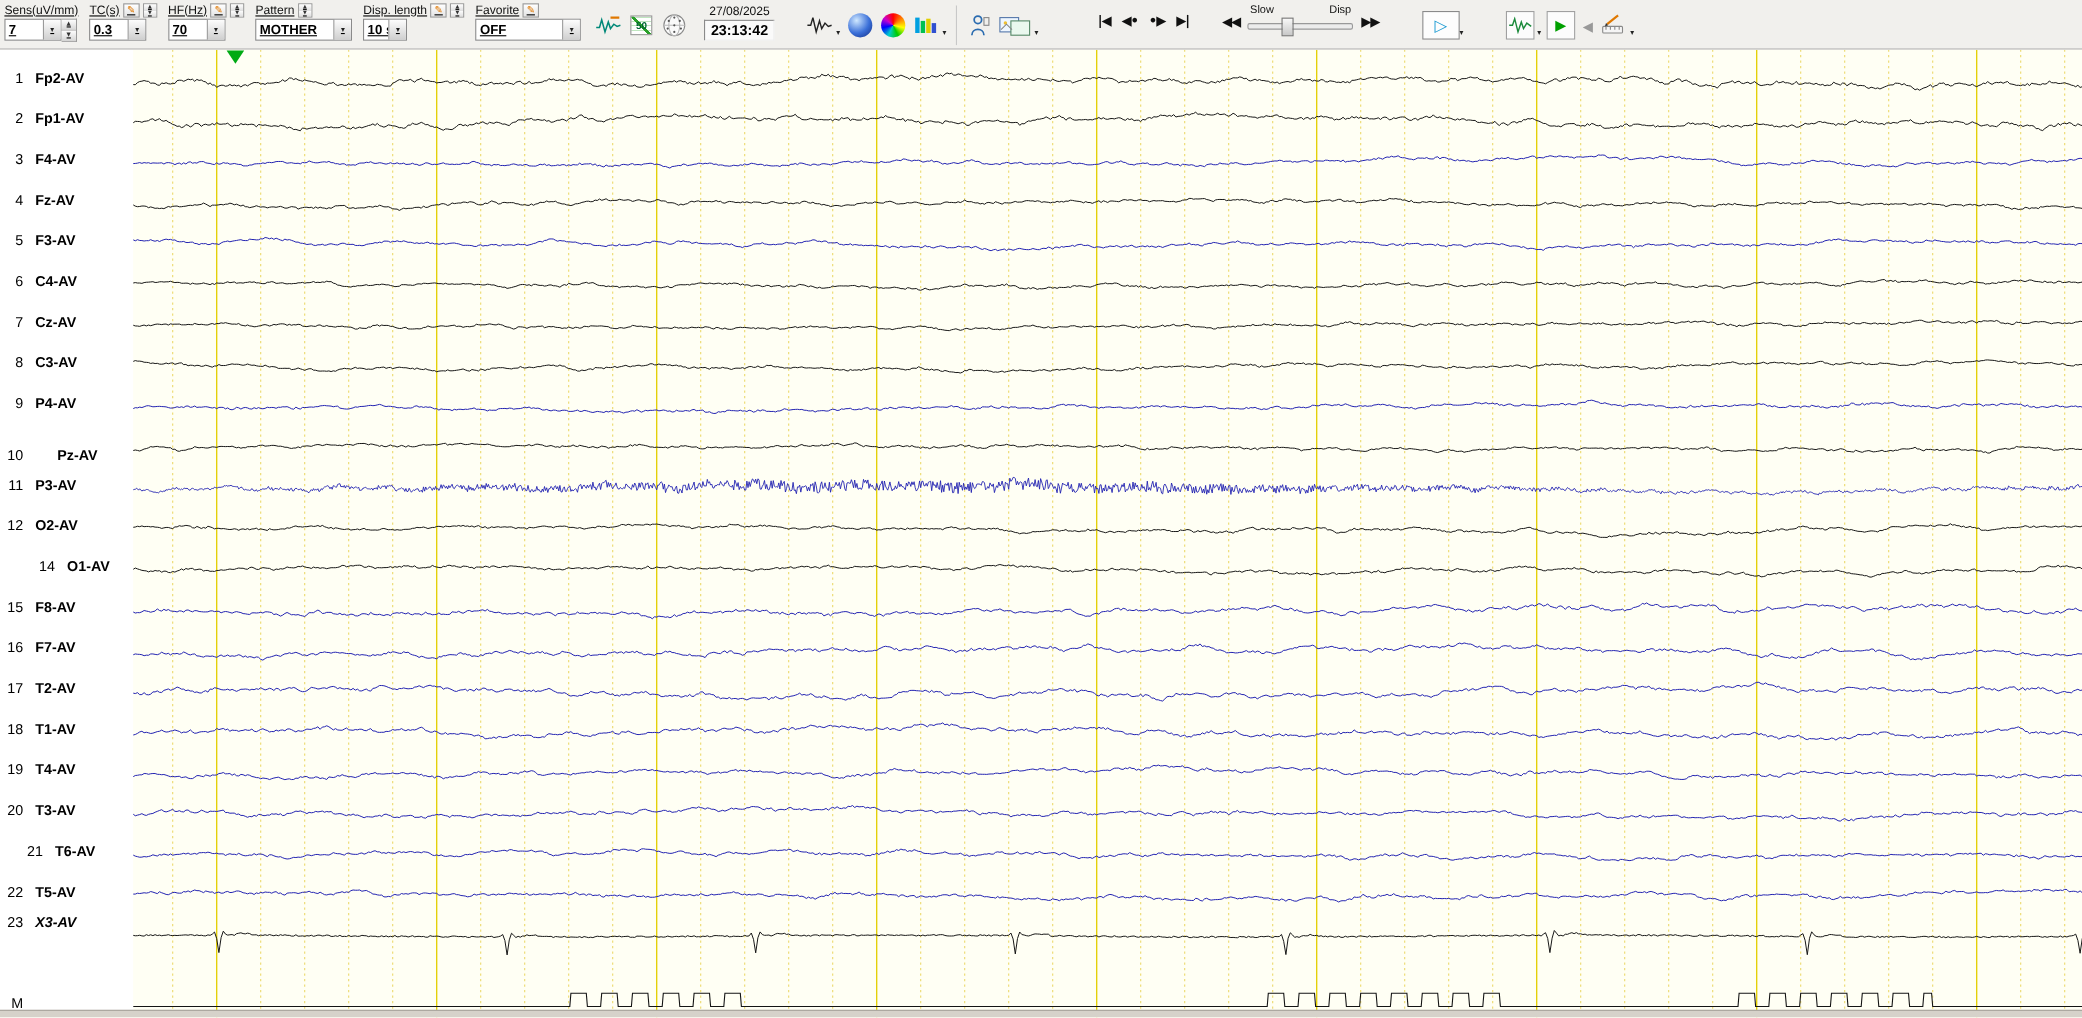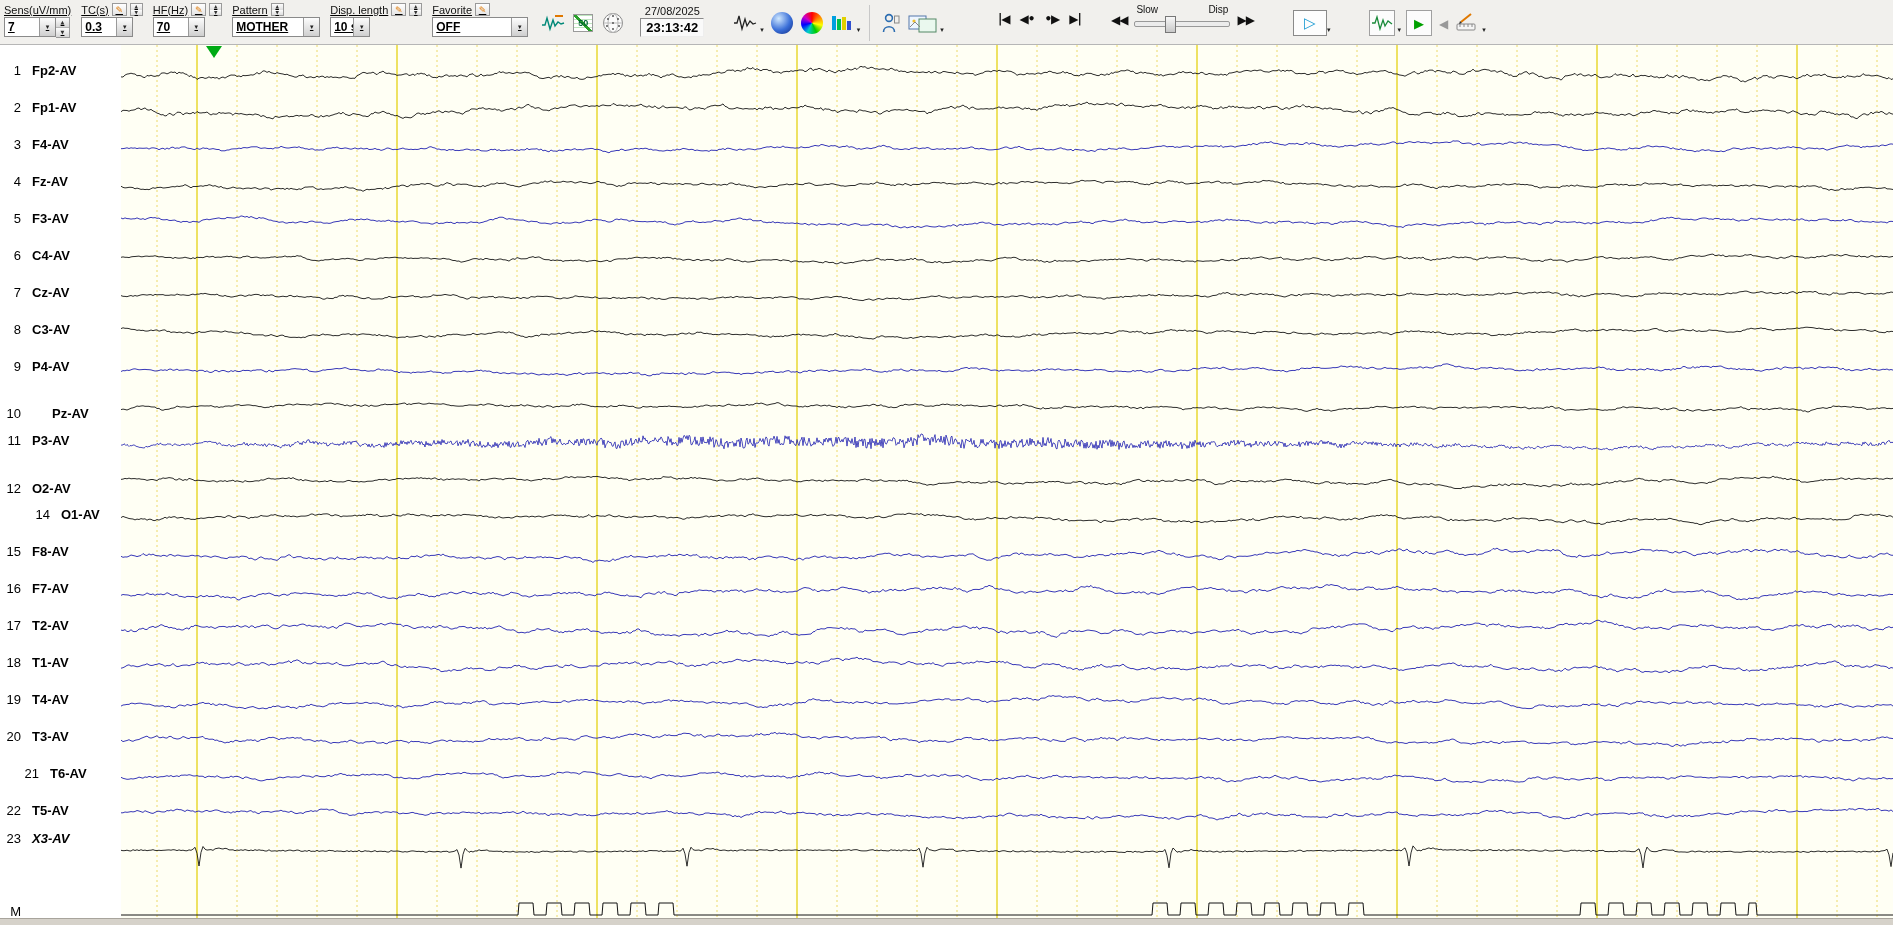--- a/index.html
+++ b/index.html
@@ -332,21 +332,21 @@
         <span class="ch-label">P4-AV</span>
       </div>
       <div class="ch-row" style="top: 361px; gap: 20px;">
         <span class="ch-num">10</span>
         <span class="ch-label">Pz-AV</span>
       </div>
       <div class="ch-row" style="top: 388px;">
         <span class="ch-num">11</span>
         <span class="ch-label">P3-AV</span>
       </div>
-      <div class="ch-row" style="top: 436px;">
+      <div class="ch-row" style="top: 425px;">
         <span class="ch-num">12</span>
         <span class="ch-label">O2-AV</span>
       </div>
       <div class="ch-row" style="top: 462px; padding-left: 29px;">
         <span class="ch-num">14</span>
         <span class="ch-label">O1-AV</span>
       </div>
       <div class="ch-row" style="top: 499px;">
         <span class="ch-num">15</span>
         <span class="ch-label">F8-AV</span>

